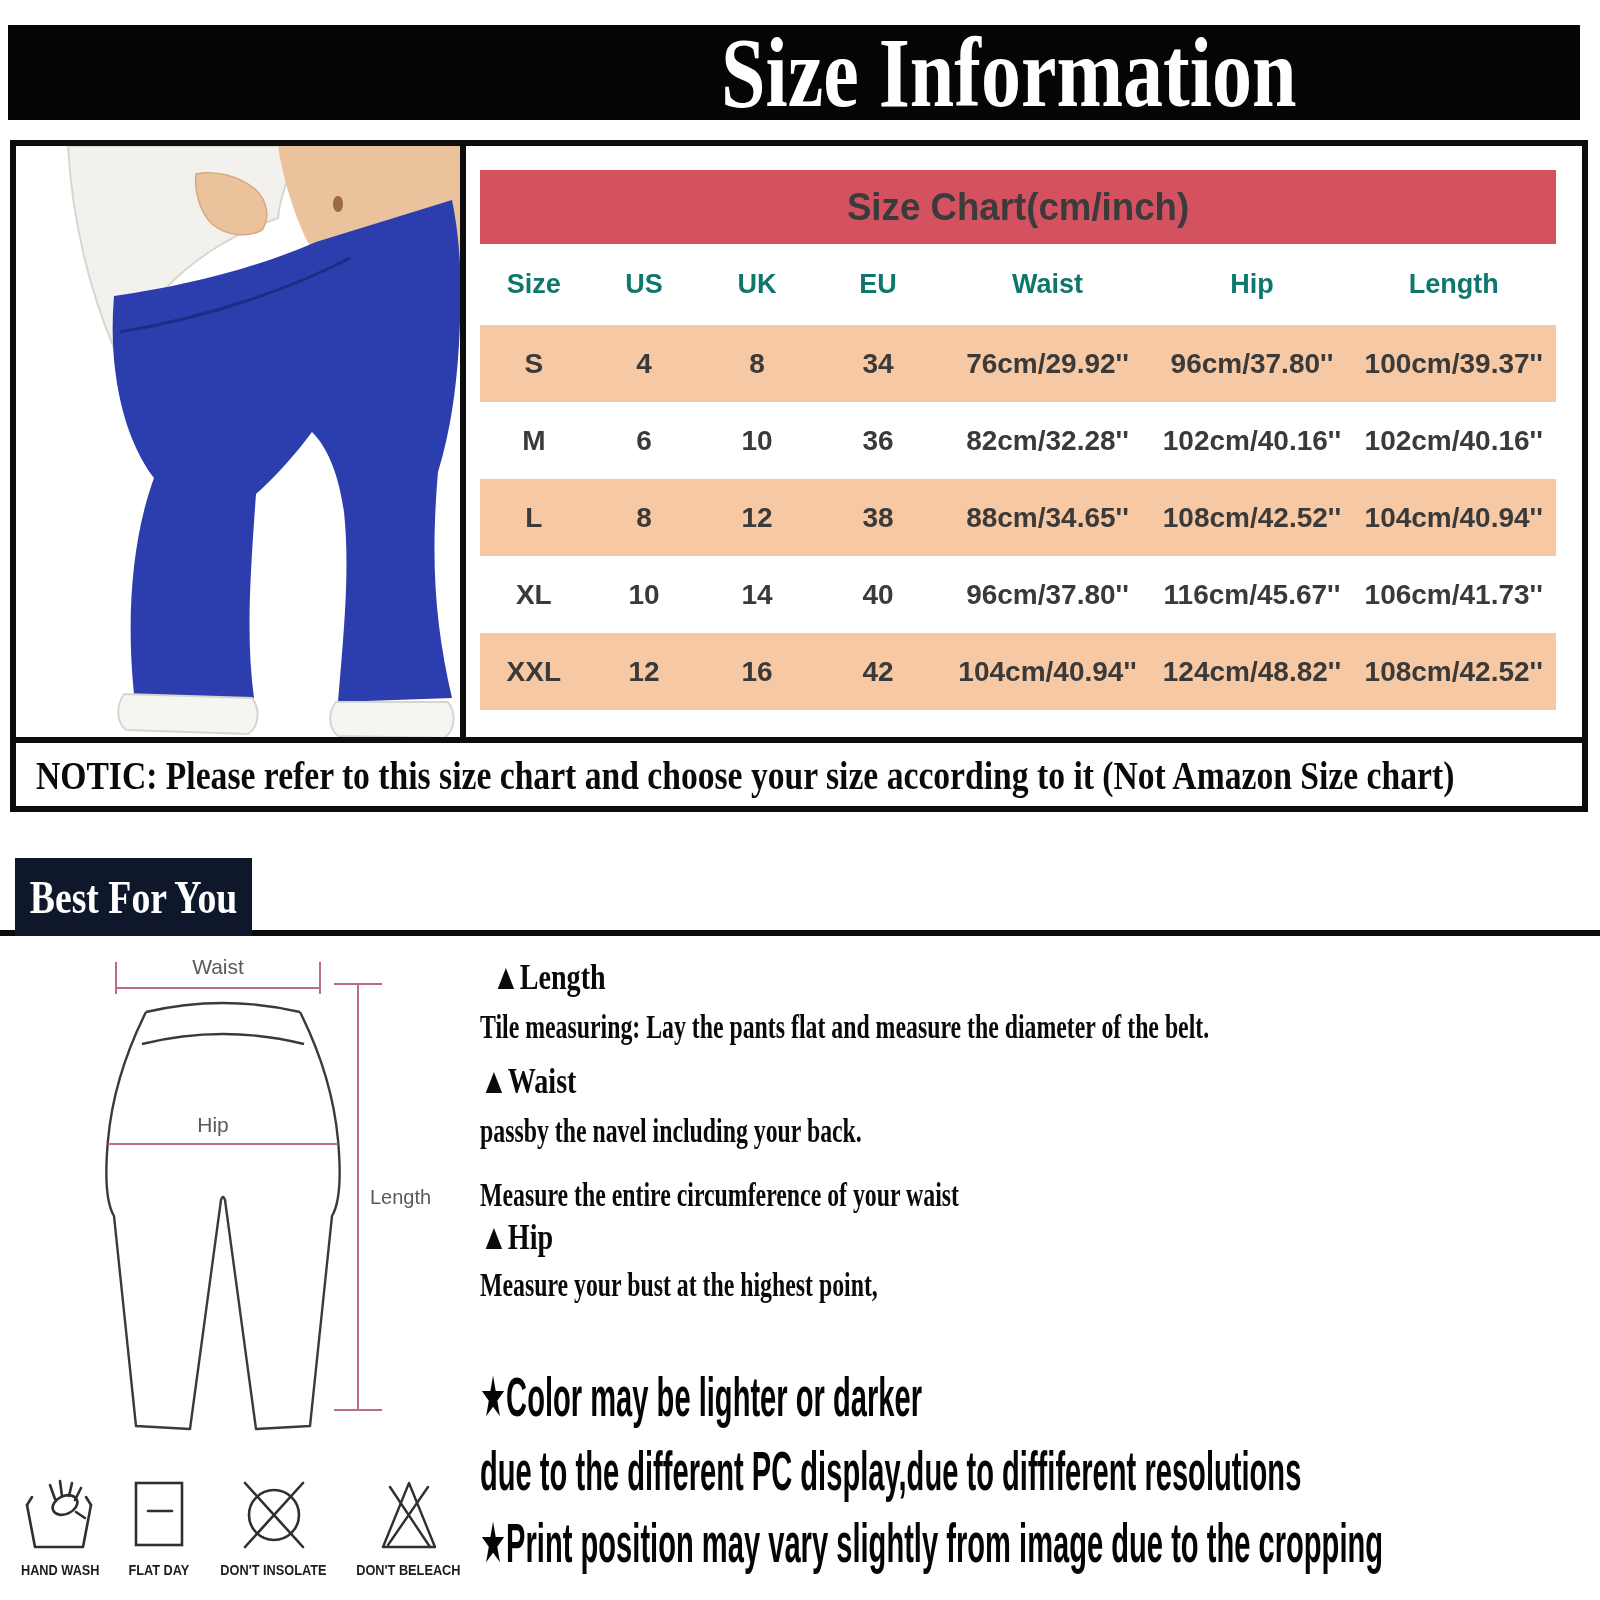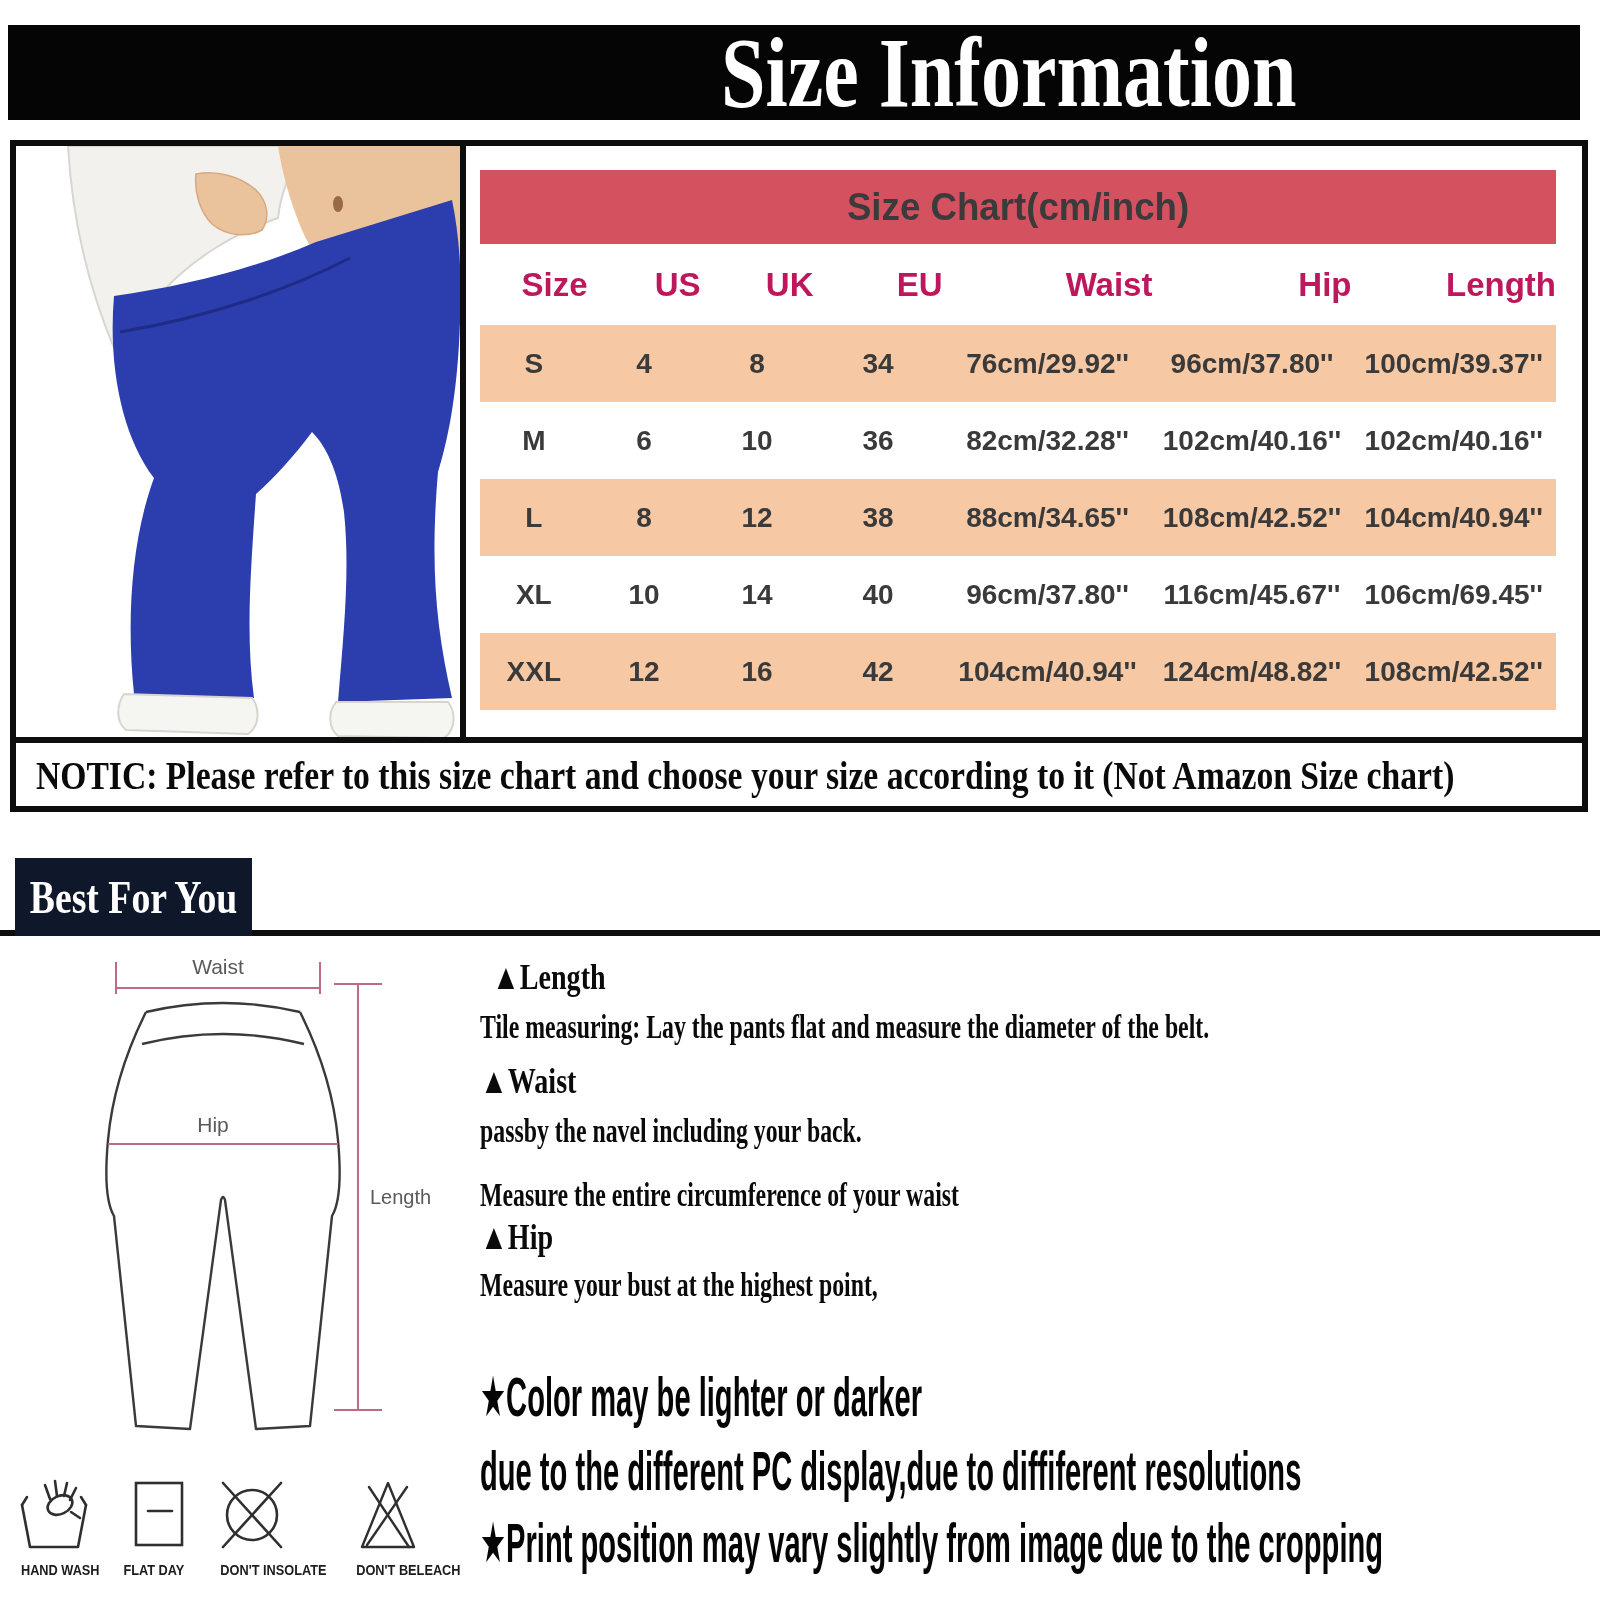--- a/index.html
+++ b/index.html
@@ -15,21 +15,21 @@
 
   
   .main-box{position:absolute;left:10px;top:140px;width:1578px;height:672px;border:6px solid #0d0d0d;
             box-sizing:border-box;background:#fff;}
   .box-top{display:flex;height:591px;}
   .photo-panel{width:450px;box-sizing:border-box;border-right:6px solid #0d0d0d;background:#fff;flex:none;}
   .table-panel{flex:1;padding:0 26px 0 14px;border-radius:11px;}
   .chart-header{margin-top:24px;height:74px;background:#d4525f;display:flex;align-items:center;justify-content:center;}
   .chart-header span{font-size:39px;font-weight:bold;color:#3b3b3b;display:inline-block;transform:scaleX(.94);}
   table.size-table{width:100%;table-layout:fixed;border-collapse:collapse;}
-  table.size-table th{height:81px;font-size:33px;font-weight:bold;color:#be185d;text-align:right;padding:0;}
+  table.size-table th{height:81px;font-size:27px;font-weight:bold;color:#0f766e;text-align:center;padding:0;}
   table.size-table td{height:77px;font-size:28px;font-weight:bold;color:#3a3a3a;text-align:center;padding:0;white-space:nowrap;}
   tr.alt{background:#f6c8a3;}
   .notic-strip{border-top:6px solid #0d0d0d;height:63px;display:flex;align-items:center;background:#fff;}
   .notic-text{font-family:"Liberation Serif","DejaVu Serif",serif;font-weight:bold;font-size:41px;color:#0a0a0a;
               white-space:nowrap;display:inline-block;transform:scaleX(.82);transform-origin:left center;margin-left:20px;}
 
   
   .bfy-rule{position:absolute;left:0;top:930px;width:1600px;height:6px;background:#0d0d0d;}
   .bfy-banner{position:absolute;left:15px;top:858px;width:237px;height:78px;background:#0f172a;
               display:flex;align-items:center;justify-content:center;z-index:2;}
@@ -40,21 +40,21 @@
   .instr{position:absolute;left:480px;width:1120px;white-space:nowrap;}
   .instr-heading{font-family:"Liberation Serif","DejaVu Serif",serif;font-weight:bold;font-size:36px;color:#0a0a0a;
                  display:inline-block;transform:scaleX(.78);transform-origin:left center;}
   .instr-line{font-family:"Liberation Serif","DejaVu Serif",serif;font-weight:bold;font-size:34px;color:#0a0a0a;
               display:inline-block;transform:scaleX(.7);transform-origin:left center;}
   .impact-line{font-family:"Liberation Sans","DejaVu Sans",sans-serif;font-weight:bold;font-size:56px;color:#050505;
                display:inline-block;transform:scaleX(.52);transform-origin:left center;letter-spacing:0;}
 
   
   .care-row{position:absolute;left:14px;top:1475px;width:456px;display:flex;justify-content:space-between;}
-  .care-item{display:flex;flex-direction:column;align-items:flex-start;}
+  .care-item{display:flex;flex-direction:column;align-items:center;}
   .care-label{margin-top:10px;font-size:15px;font-weight:bold;color:#1c1c1c;white-space:nowrap;
               display:inline-block;transform:scaleX(.85);}
 
   svg{display:block;}
 </style>
 </head>
 <body>
 
 <div id="page">
 
@@ -140,21 +140,21 @@
               <td>108cm/42.52''</td>
               <td>104cm/40.94''</td>
             </tr>
             <tr>
               <td>XL</td>
               <td>10</td>
               <td>14</td>
               <td>40</td>
               <td>96cm/37.80''</td>
               <td>116cm/45.67''</td>
-              <td>106cm/69.45''</td>
+              <td>106cm/41.73''</td>
             </tr>
             <tr class="alt">
               <td>XXL</td>
               <td>12</td>
               <td>16</td>
               <td>42</td>
               <td>104cm/40.94''</td>
               <td>124cm/48.82''</td>
               <td>108cm/42.52''</td>
             </tr>

